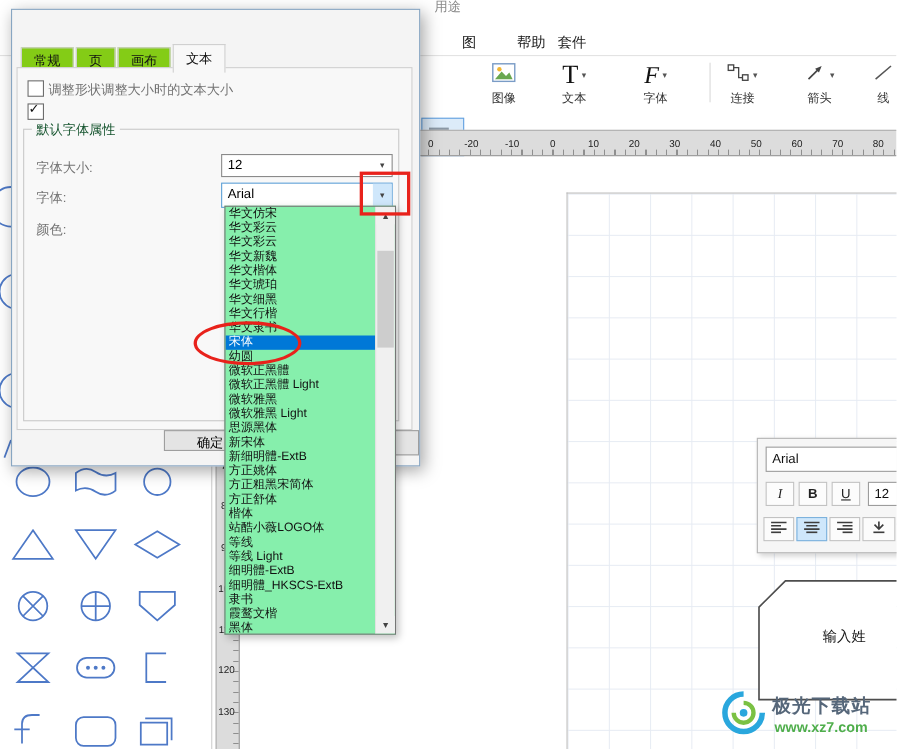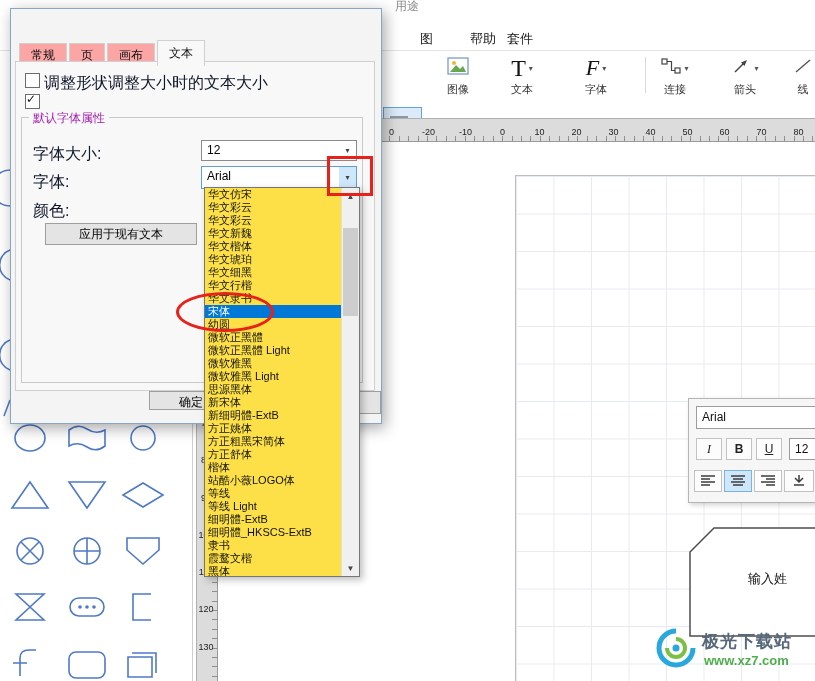--- a/index.html
+++ b/index.html
@@ -83,39 +83,39 @@
 
   
   #dialog{position:absolute;left:10px;top:8px;width:370px;height:414px;background:#f4f4f4;
     border:1px solid #88a6c2;box-shadow:3px 4px 14px rgba(0,0,0,.35);z-index:10}
   #dlg-titlebar{position:absolute;left:0;top:0;width:100%;height:26px;background:#fff}
   #dlg-icon{position:absolute;left:8px;top:6px}
   #dlg-title{position:absolute;left:30px;top:6px;font-size:12px;color:#000}
   #dlg-help{position:absolute;right:46px;top:4px;width:22px;height:18px;text-align:center;font-size:13px;color:#333}
   #dlg-close{position:absolute;right:10px;top:4px;width:22px;height:18px;text-align:center;font-size:13px;color:#111}
   #dlg-tabs{position:absolute;left:8px;top:31px;height:23px}
-  .tab{display:inline-block;padding:3px 11px 2px;font-size:12px;color:#111;background:#fca5a5;
+  .tab{display:inline-block;padding:3px 11px 2px;font-size:12px;color:#111;background:#84cc16;
     border:1px solid #d0d0d0;border-bottom:none;margin-right:2px;vertical-align:bottom}
   .tab.active{background:#f8f8f8;padding-top:4px;padding-bottom:4px;position:relative;z-index:3}
   #dlg-panel{position:absolute;left:4px;top:52px;width:360px;height:330px;background:#f8f8f8;
     border:1px solid #d0d0d0;box-sizing:border-box}
   .cbx{position:absolute;width:13px;height:13px;background:#fff;border:1px solid #6d6d6d}
   .cbx .mark{position:absolute;left:0;top:-3px;font-size:12px;font-weight:bold;color:#111}
-  .dlabel{position:absolute;font-size:16px;color:#0f172a;white-space:nowrap}
+  .dlabel{position:absolute;font-size:12px;color:#737373;white-space:nowrap}
   #dlg-group{position:absolute;left:10px;top:108px;width:340px;height:264px;border:1px solid #c9c9c9}
-  #dlg-group-title{position:absolute;left:18px;top:101px;font-size:12px;background:#f8f8f8;padding:0 4px;color:#a21caf;z-index:2}
+  #dlg-group-title{position:absolute;left:18px;top:101px;font-size:12px;background:#f8f8f8;padding:0 4px;color:#14532d;z-index:2}
   .combo{position:absolute;background:#fff;border:1px solid #8a8a8a;box-sizing:border-box;font-size:12px}
   .combo .val{position:absolute;left:5px;top:2px;color:#000}
   .combo .arrowbox{position:absolute;right:0;top:0;width:17px;height:100%;display:flex;align-items:center;justify-content:center;color:#444;font-size:8px}
   #combo-font{border-color:#5c9fd6}
   #combo-font .arrowbox{background:#cfe7fb}
   .btn{position:absolute;background:#e4e4e4;border:1px solid #9e9e9e;font-size:12px;text-align:center;color:#000;box-sizing:border-box}
 
   
-  #font-dropdown{position:absolute;left:204px;top:187px;width:156px;height:390px;background:#fde047;
+  #font-dropdown{position:absolute;left:204px;top:187px;width:156px;height:390px;background:#86efac;
     border:1px solid #767676;box-sizing:border-box;z-index:20;box-shadow:3px 3px 7px rgba(0,0,0,.25);overflow:hidden}
   #font-items{position:absolute;left:0;top:0;width:137px}
   .font-item{height:13px;line-height:13px;font-size:11px;padding-left:3px;color:#111;white-space:nowrap;overflow:hidden}
   .font-item.selected{background:#0078d7;color:#fff}
   #fd-scroll{position:absolute;right:0;top:0;width:17px;height:100%;background:#f0f0f0;border-left:1px solid #e0e0e0}
   .fd-arrow{position:absolute;left:0;width:17px;height:16px;display:flex;align-items:center;justify-content:center;font-size:8px;color:#444;background:#f0f0f0}
   #fd-up{top:0}
   #fd-down{bottom:0}
   #fd-thumb{position:absolute;left:1px;top:40px;width:15px;height:88px;background:#cdcdcd}
 
@@ -399,21 +399,20 @@
   <div class="dlabel" style="left:22px;top:163px">字体:</div>
   <div class="combo" id="combo-font" style="left:190px;top:157px;width:156px;height:23px">
     <span class="val">Arial</span>
     <span class="arrowbox">
         <span>▾</span>
       </span>
   </div>
 
   <div class="dlabel" style="left:22px;top:192px">颜色:</div>
 
-  <div class="btn" style="left:34px;top:214px;width:152px;height:22px;line-height:20px">应用于现有文本</div>
 
   <div class="btn" style="left:138px;top:382px;width:84px;height:19px;line-height:21px">确定</div>
   <div class="btn" style="left:286px;top:382px;width:84px;height:23px;line-height:21px">取消</div>
 </div>
 
 <div id="font-dropdown">
   <div id="font-items">
       <div class="font-item">华文仿宋</div>
       <div class="font-item">华文彩云</div>
       <div class="font-item">华文彩云</div>

